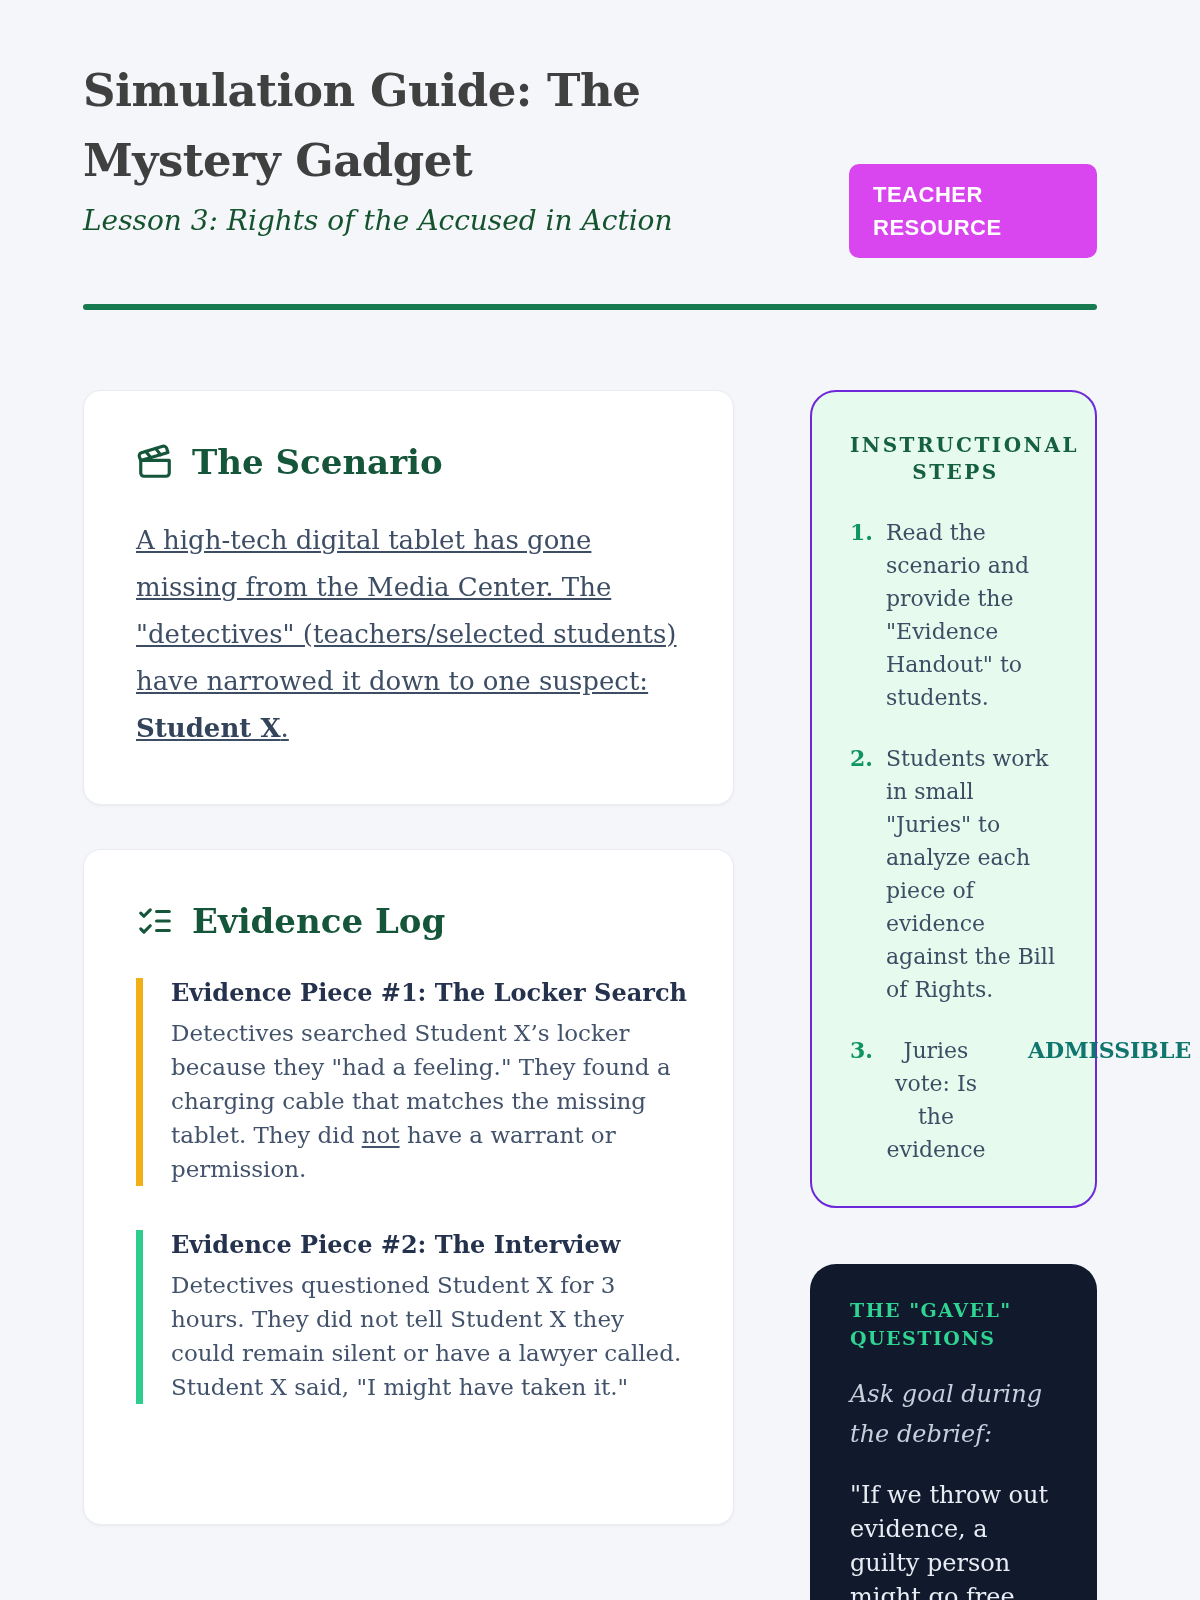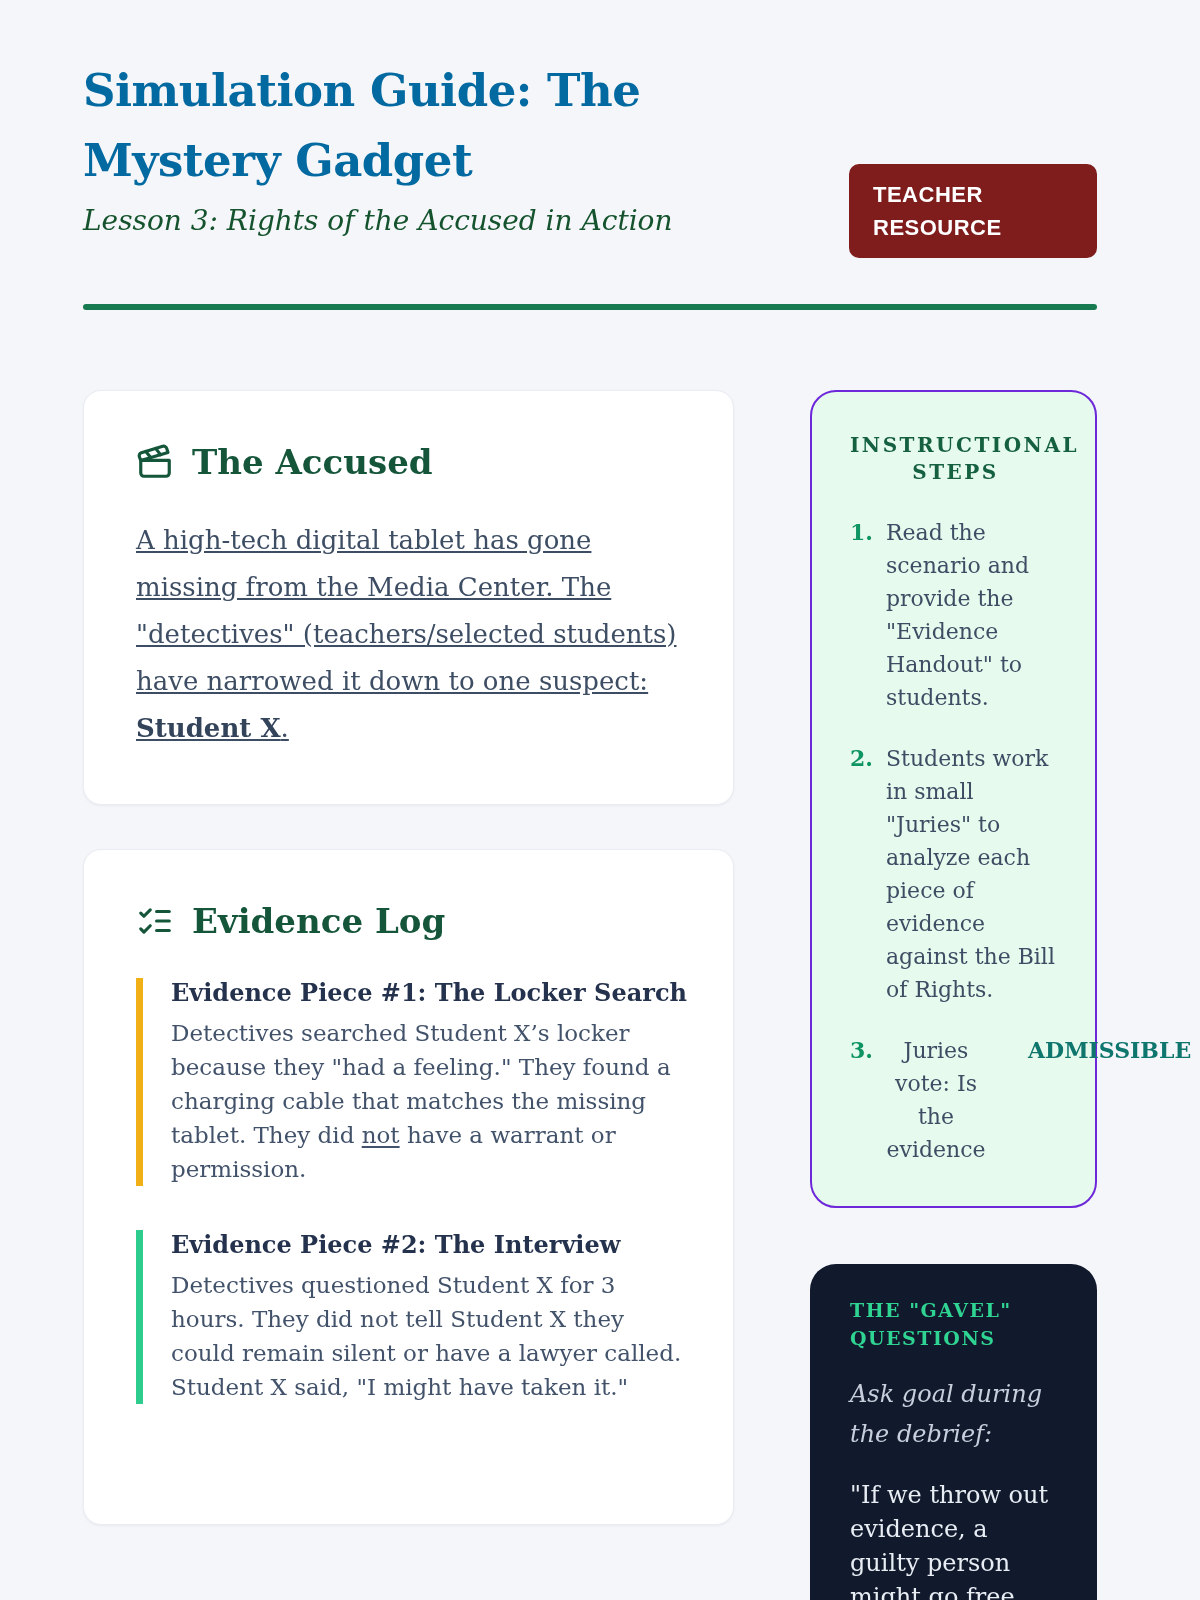--- a/index.html
+++ b/index.html
@@ -9,28 +9,28 @@
     font-family: "DejaVu Serif", serif;
     color: #3d4d63;
   }
   .page { padding: 56px 103px 0 83px; width: 1200px; }
 
   
   .header { display: flex; justify-content: space-between; align-items: flex-start; }
   .header-left { max-width: 660px; }
   h1 {
     font-size: 45px; line-height: 70px; font-weight: bold;
-    color: #0369a1; letter-spacing: -0.5px;
+    color: #404040; letter-spacing: -0.5px;
   }
   .subtitle {
     margin-top: 8px; font-size: 28px; font-style: italic; color: #14532d;
   }
   .badge {
     flex: 0 0 auto; margin-top: 108px; width: 248px;
-    background: #7f1d1d; color: #ffffff; border-radius: 10px;
+    background: #d946ef; color: #ffffff; border-radius: 10px;
     padding: 14px 24px;
     font-family: "Liberation Sans", sans-serif; font-weight: bold;
     font-size: 22px; line-height: 33px; letter-spacing: 0.5px;
   }
   .divider {
     margin-top: 46px; height: 6px; background: #187a50; border-radius: 3px;
   }
 
   
   .main-grid {
@@ -115,21 +115,21 @@
       <section class="card scenario-card">
         <h2>
           <span class="icon">
             <svg width="38" height="38" viewBox="0 0 24 24" fill="none" stroke="currentColor" stroke-width="2" stroke-linecap="round" stroke-linejoin="round">
               <path d="M20.2 6 3 11l-.9-2.4c-.3-1.1.3-2.2 1.3-2.5l13.5-4c1.1-.3 2.2.3 2.5 1.3Z"></path>
               <path d="m6.2 5.3 3.1 3.9"></path>
               <path d="m12.4 3.4 3.1 4"></path>
               <path d="M3 11h18v8a2 2 0 0 1-2 2H5a2 2 0 0 1-2-2Z"></path>
             </svg>
           </span>
-          <span>The Accused</span>
+          <span>The Scenario</span>
         </h2>
         <p class="scenario-body"><span>A high-tech digital tablet has gone missing from the Media Center. The "detectives" (teachers/selected students) have narrowed it down to one suspect: </span><strong>Student X</strong><span>.</span></p>
       </section>
 
       <section class="card evidence-card">
         <h2>
           <span class="icon">
             <svg width="38" height="38" viewBox="0 0 24 24" fill="none" stroke="currentColor" stroke-width="2" stroke-linecap="round" stroke-linejoin="round">
               <path d="m3 17 2 2 4-4"></path>
               <path d="m3 7 2 2 4-4"></path>

